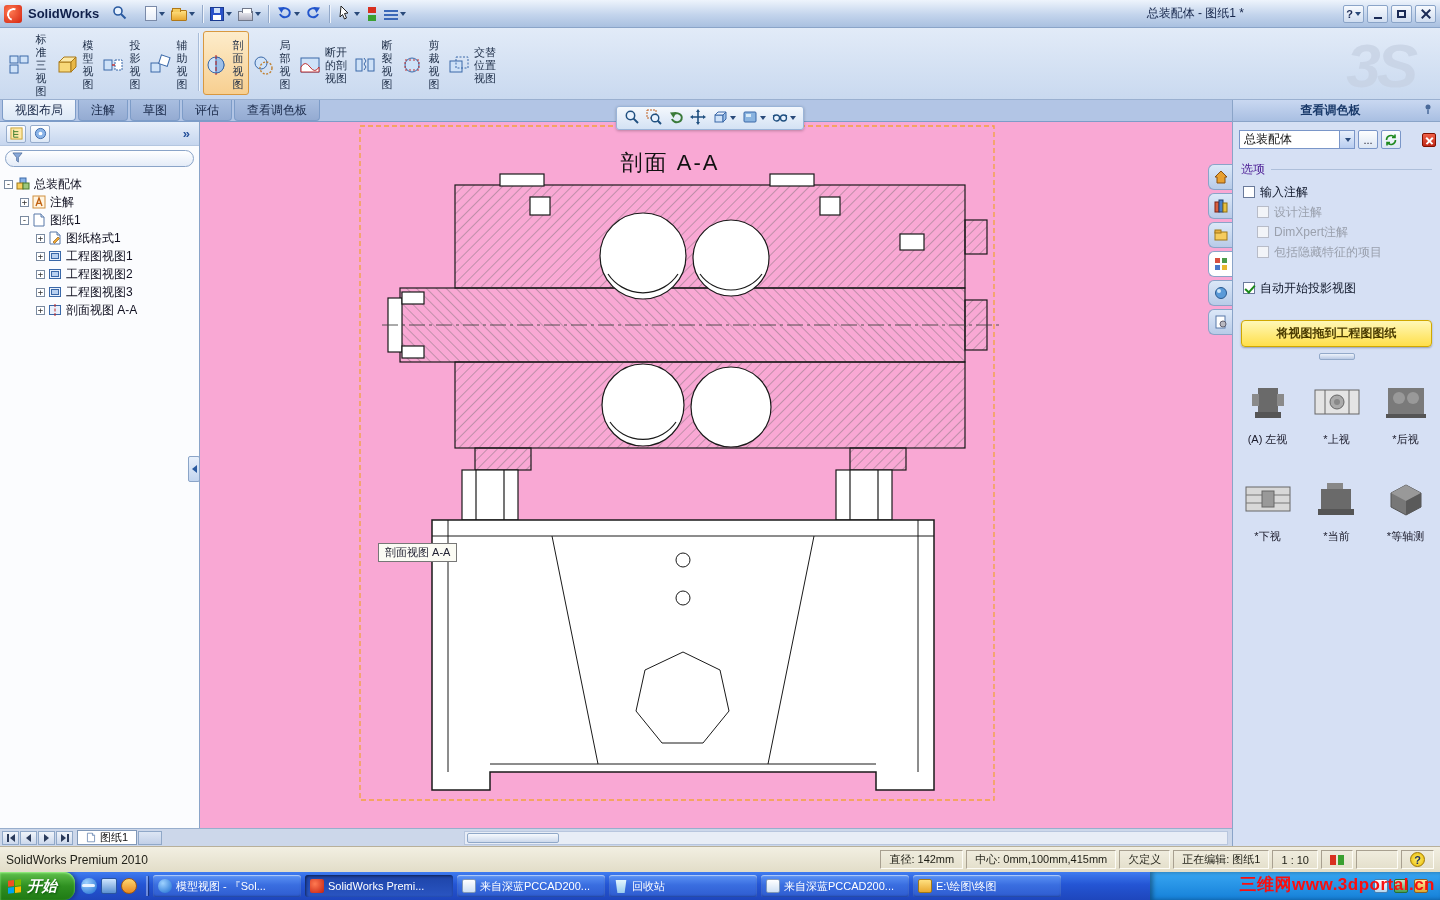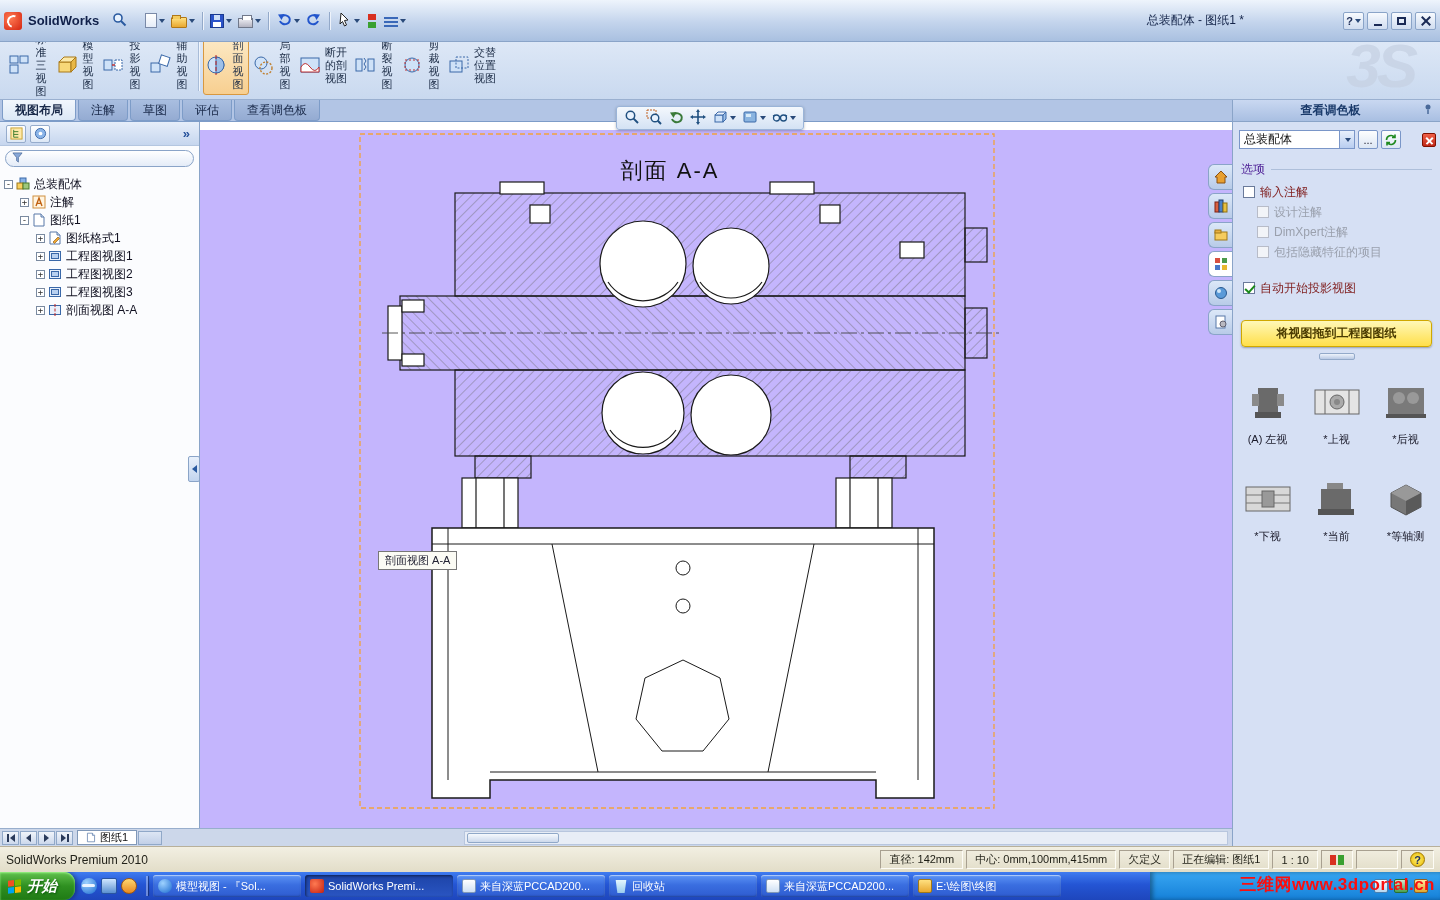--- a/index.html
+++ b/index.html
@@ -1,21 +1,21 @@
 <!DOCTYPE html>
 <html><head>
 <meta charset="utf-8">
 <style>
   *{box-sizing:border-box;margin:0;padding:0}
   html,body{width:1440px;height:900px;overflow:hidden}
   body{font-family:"Liberation Sans","DejaVu Sans",sans-serif;background:#000;font-size:12px}
   #root{position:relative;width:1440px;height:900px;background:#fff;overflow:hidden}
 
   
-  #titlebar{position:absolute;left:0;top:0;width:1440px;height:42px;display:flex;align-items:center;
+  #titlebar{position:absolute;left:0;top:0;width:1440px;height:28px;display:flex;align-items:center;
     background:linear-gradient(#eef4fc,#c3d4ec 55%,#a9c0e0);border-bottom:1px solid #8aa4c8;padding:0 4px;z-index:40}
   .sw-logo{width:18px;height:18px;border-radius:3px;background:radial-gradient(circle at 35% 35%,#ff7a52,#d42410);position:relative;flex:0 0 auto}
   .sw-logo::after{content:"";position:absolute;left:3px;top:3px;width:9px;height:9px;border:2px solid #fff;
     border-color:#fff transparent transparent #fff;border-radius:50%;transform:rotate(-25deg)}
   .app-name{font-weight:bold;font-size:13px;color:#10204a;margin:0 10px 0 6px}
   .menus{display:flex}
   .menu{padding:3px 7px;font-size:12px;color:#102040;border-radius:2px;cursor:default}
   .tb-tools{display:flex;align-items:center;margin-left:12px}
   .tbtn{display:flex;align-items:center;height:22px;padding:0 3px;border-radius:2px}
   .crt{width:0;height:0;border-left:3px solid transparent;border-right:3px solid transparent;border-top:4px solid #2a4a7a;margin-left:2px}
@@ -57,37 +57,37 @@
   .rb-label{font-size:11px;line-height:13px;color:#1a2a44;text-align:center;word-break:break-all;padding:1px 1px 0}
   .rsep{width:1px;height:58px;background:#a8bcd8;box-shadow:1px 0 0 #f0f5fc;margin:2px 4px 0}
   #ribbon-watermark{position:absolute;right:26px;top:2px;font-size:62px;font-weight:bold;font-style:italic;
     color:#c6d1e3;opacity:.75;letter-spacing:-4px}
 
   
   #tabrow{position:absolute;left:0;top:100px;width:1232px;height:22px;background:#b2c5e5;border-bottom:1px solid #7d9cc8;
     display:flex;align-items:stretch;padding-left:2px}
   .ctab{padding:0 12px;display:flex;align-items:center;font-size:12px;color:#1a2a4a;
     background:linear-gradient(#a9bee0,#94abd2);border:1px solid #7d9cc8;border-top:none;border-radius:0 0 4px 4px;margin-right:2px}
-  .ctab.active{background:linear-gradient(#f2f7fd,#dce8f6);font-weight:bold}
+  .ctab.active{background:linear-gradient(#f2f7fd,#dce8f6);font-weight:normal}
 
   
   #main{position:absolute;left:0;top:122px;width:1440px;height:706px}
   
   #tree-panel{position:absolute;left:0;top:0;width:200px;height:706px;background:#fbfcfe;border-right:1px solid #8aa4c8;overflow:hidden}
   .tree-hdr{height:24px;display:flex;align-items:center;gap:4px;padding:0 6px;background:linear-gradient(#e6eefa,#c6d6ee);border-bottom:1px solid #b4c6e0}
   .th-tab{width:20px;height:18px;border:1px solid #96accc;border-radius:2px;background:linear-gradient(#fff,#dde8f6);display:flex;align-items:center;justify-content:center}
   .expand-btn{margin-left:auto;font-size:13px;color:#24509a;font-weight:bold;padding:0 3px}
   .filter{height:17px;margin:4px 5px;border:1px solid #8aa4c8;border-radius:9px;background:linear-gradient(#fff,#e4ecf8);display:flex;align-items:center;padding:0 6px;gap:4px}
   .tree{padding-top:4px}
   .trow{display:flex;align-items:center;height:18px;font-size:12px;color:#101020;white-space:nowrap}
   .exp{width:9px;height:9px;border:1px solid #7a8aa0;background:#fff;font-size:9px;line-height:7px;text-align:center;margin-right:3px;color:#333;flex:0 0 auto;font-family:"DejaVu Sans Mono",monospace}
   .ticn{width:14px;height:14px;margin-right:4px;flex:0 0 auto}
 
   
-  #canvas{position:absolute;left:200px;top:8px;width:1032px;height:706px;background:#c4b5fd;overflow:hidden}
+  #canvas{position:absolute;left:200px;top:0;width:1032px;height:706px;background:#f9a8d4;overflow:hidden}
   #view-title{position:absolute;left:388px;top:26px;width:164px;text-align:center;font-size:22px;color:#111;letter-spacing:2px}
   #view-label{position:absolute;left:178px;top:421px;background:#fbfbf4;border:1px solid #777;padding:1px 6px;font-size:11px;color:#223}
   #collapse-btn{position:absolute;left:188px;top:334px;width:12px;height:26px;background:linear-gradient(#e8f0fb,#c2d4ee);
     border:1px solid #8aa4c8;border-radius:2px;display:flex;align-items:center;justify-content:center;z-index:20}
   .tri-l{width:0;height:0;border-top:4px solid transparent;border-bottom:4px solid transparent;border-right:5px solid #2a5aa0}
   .tri-r{width:0;height:0;border-top:4px solid transparent;border-bottom:4px solid transparent;border-left:5px solid #2a3a5a}
   .tri-l2{width:0;height:0;border-top:4px solid transparent;border-bottom:4px solid transparent;border-right:5px solid #2a3a5a}
 
   
   #viewtools{position:absolute;left:616px;top:106px;height:24px;display:flex;align-items:center;gap:2px;padding:0 5px;
@@ -108,21 +108,21 @@
   .sel{display:flex;align-items:center;height:19px;background:#fff;border:1px solid #7a96c8;width:116px}
   .sel-text{flex:1;padding:0 4px;font-size:12px;color:#111;white-space:nowrap;overflow:hidden}
   .sel-caret{width:15px;height:100%;background:linear-gradient(#e8f0fc,#b8cdf0);border-left:1px solid #7a96c8;display:flex;align-items:center;justify-content:center}
   .mini-btn{height:19px;min-width:20px;border:1px solid #7a96c8;background:linear-gradient(#fdfefe,#dce6f4);
     display:flex;align-items:center;justify-content:center;font-size:11px;color:#223;border-radius:2px;padding:0 2px}
   .closex{width:14px;height:14px;margin-left:auto;background:linear-gradient(#f06048,#c02818);border:1px solid #801000;border-radius:2px;position:relative}
   .closex::before,.closex::after{content:"";position:absolute;left:2px;top:6px;width:9px;height:1.6px;background:#fff}
   .closex::before{transform:rotate(45deg)}.closex::after{transform:rotate(-45deg)}
   .opt-label{display:flex;align-items:center;gap:6px;font-size:12px;color:#4c1d95;margin:12px 8px 6px}
   .opt-label::after{content:"";flex:1;height:1px;background:#aebfda}
-  .chk-row{display:flex;align-items:center;gap:5px;margin:4px 0 0 10px;font-size:12px;color:#7f1d1d;height:16px}
+  .chk-row{display:flex;align-items:center;gap:5px;margin:4px 0 0 10px;font-size:12px;color:#0f172a;height:16px}
   .chk-row.sub{margin-left:24px}
   .chk-row.gap{margin-top:20px}
   .chk{width:12px;height:12px;border:1px solid #6a7a9a;background:#fff;position:relative;flex:0 0 auto}
   .chk-row.disabled{color:#9aa0ad}
   .chk-row.disabled .chk{border-color:#b8bcc8;background:#f2f4f8}
   .chk.checked::after{content:"";position:absolute;left:1px;top:2px;width:8px;height:4px;border-left:2px solid #1a8a1a;border-bottom:2px solid #1a8a1a;transform:rotate(-48deg)}
   .banner{margin:24px 8px 4px;padding:4px 4px;background:linear-gradient(#fff8b8,#ffdf4a);border:1px solid #d0a800;border-radius:4px;
     color:#4a3a00;font-size:12px;text-align:center;font-weight:bold;box-shadow:0 1px 2px rgba(0,0,0,.3)}
   .handle{width:36px;height:7px;margin:6px auto 0;background:linear-gradient(#eef3fb,#b9c9e4);border:1px solid #93a9c9;border-radius:2px}
   .thumbs{display:grid;grid-template-columns:1fr 1fr 1fr;row-gap:30px;margin-top:20px;justify-items:center}

